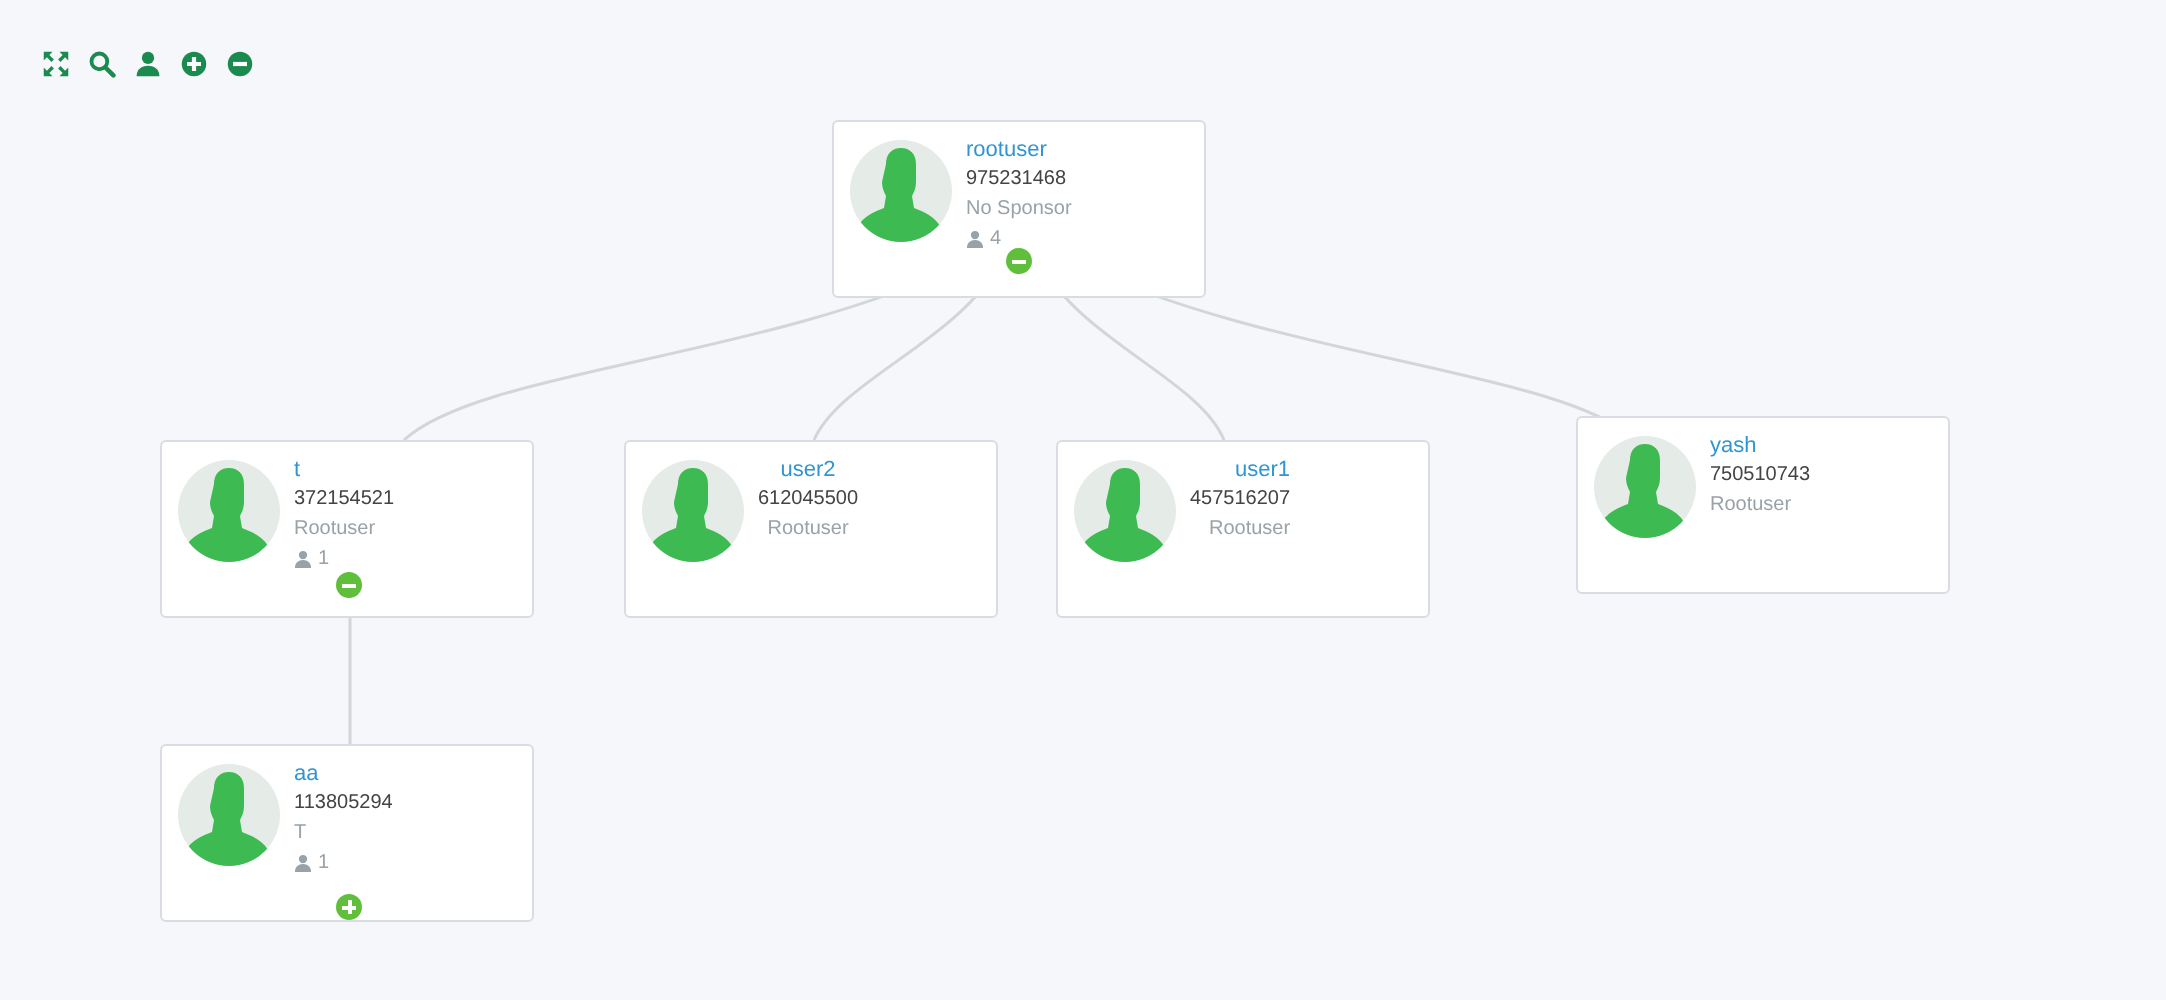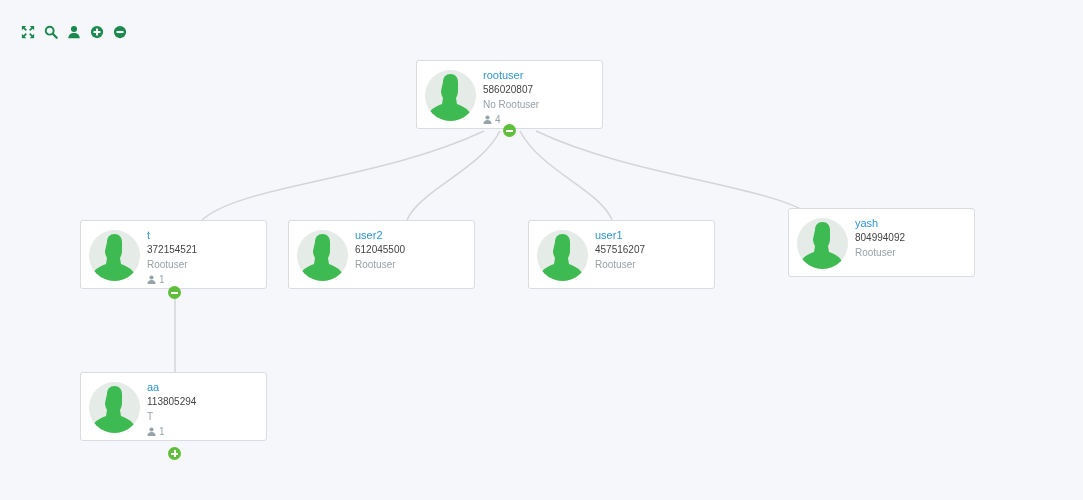--- a/index.html
+++ b/index.html
@@ -1,21 +1,21 @@
 <!DOCTYPE html>
 <html><head>
 <meta charset="utf-8">
 <style>
   html,body{margin:0;padding:0;}
   body{width:1083px;height:500px;background:#f6f7fb;position:relative;overflow:hidden;font-family:"Liberation Sans","DejaVu Sans",sans-serif;}
   .toolbar{position:absolute;left:20px;top:24px;display:flex;gap:8px;align-items:center;}
   .tb-btn{width:15px;height:15px;display:flex;align-items:center;justify-content:center;cursor:pointer;}
   .tb-btn svg{width:14px;height:14px;display:block;}
   svg.links{position:absolute;left:0;top:0;width:1083px;height:500px;pointer-events:none;}
-  .node{position:absolute;width:187px;height:69px;background:#fff;border:1px solid #d9dce2;border-radius:3px;box-sizing:border-box;}
+  .node{position:absolute;width:187px;height:89px;background:#fff;border:1px solid #d9dce2;border-radius:3px;box-sizing:border-box;}
   .avatar{position:absolute;left:8px;top:9px;width:51px;height:51px;border-radius:50%;background:#e5ebe6;overflow:hidden;}
   .avatar svg{width:51px;height:51px;display:block;}
   .info{position:absolute;left:66px;top:7px;font-size:10px;line-height:15px;}
   .name{color:#2f95d0;font-size:11px;line-height:14px;}
   .num{color:#444;}
   .sponsor{color:#98a2a9;}
   .count{color:#98a2a9;display:flex;align-items:center;gap:3px;}
   .count svg{width:9px;height:9px;}
   .toggle{position:absolute;width:13px;height:13px;border-radius:50%;background:#5fbf3a;box-sizing:border-box;cursor:pointer;}
   .toggle .bar{position:absolute;left:3px;top:5.5px;width:7px;height:2px;background:#fff;}
@@ -82,22 +82,22 @@
 </svg>
 
 <div class="node" style="left:416px;top:60px;">
   <div class="avatar">
     <svg>
         <use href="#silhouette"></use>
       </svg>
   </div>
   <div class="info">
     <div class="name">rootuser</div>
-    <div class="num">586020807</div>
-    <div class="sponsor">No Rootuser</div>
+    <div class="num">975231468</div>
+    <div class="sponsor">No Sponsor</div>
     <div class="count">
       <svg>
           <use href="#mini-user"></use>
         </svg>
       <span>4</span>
     </div>
   </div>
 </div>
 <div class="toggle" style="left:503px;top:124px;">
   <div class="bar"></div>
@@ -118,55 +118,55 @@
           <use href="#mini-user"></use>
         </svg>
       <span>1</span>
     </div>
   </div>
 </div>
 <div class="toggle" style="left:168px;top:286px;">
   <div class="bar"></div>
 </div>
 
-<div class="node" style="left:288px;top:220px;">
+<div class="node" style="left:312px;top:220px;text-align:center;">
   <div class="avatar">
     <svg>
         <use href="#silhouette"></use>
       </svg>
   </div>
   <div class="info">
     <div class="name">user2</div>
     <div class="num">612045500</div>
     <div class="sponsor">Rootuser</div>
   </div>
 </div>
 
-<div class="node" style="left:528px;top:220px;">
+<div class="node" style="left:528px;top:220px;text-align:right;">
   <div class="avatar">
     <svg>
         <use href="#silhouette"></use>
       </svg>
   </div>
   <div class="info">
     <div class="name">user1</div>
     <div class="num">457516207</div>
     <div class="sponsor">Rootuser</div>
   </div>
 </div>
 
 <div class="node" style="left:752px;top:208px;margin-left:36px;">
   <div class="avatar">
     <svg>
         <use href="#silhouette"></use>
       </svg>
   </div>
   <div class="info">
     <div class="name">yash</div>
-    <div class="num">804994092</div>
+    <div class="num">750510743</div>
     <div class="sponsor">Rootuser</div>
   </div>
 </div>
 
 <div class="node" style="left:80px;top:372px;">
   <div class="avatar">
     <svg>
         <use href="#silhouette"></use>
       </svg>
   </div>

